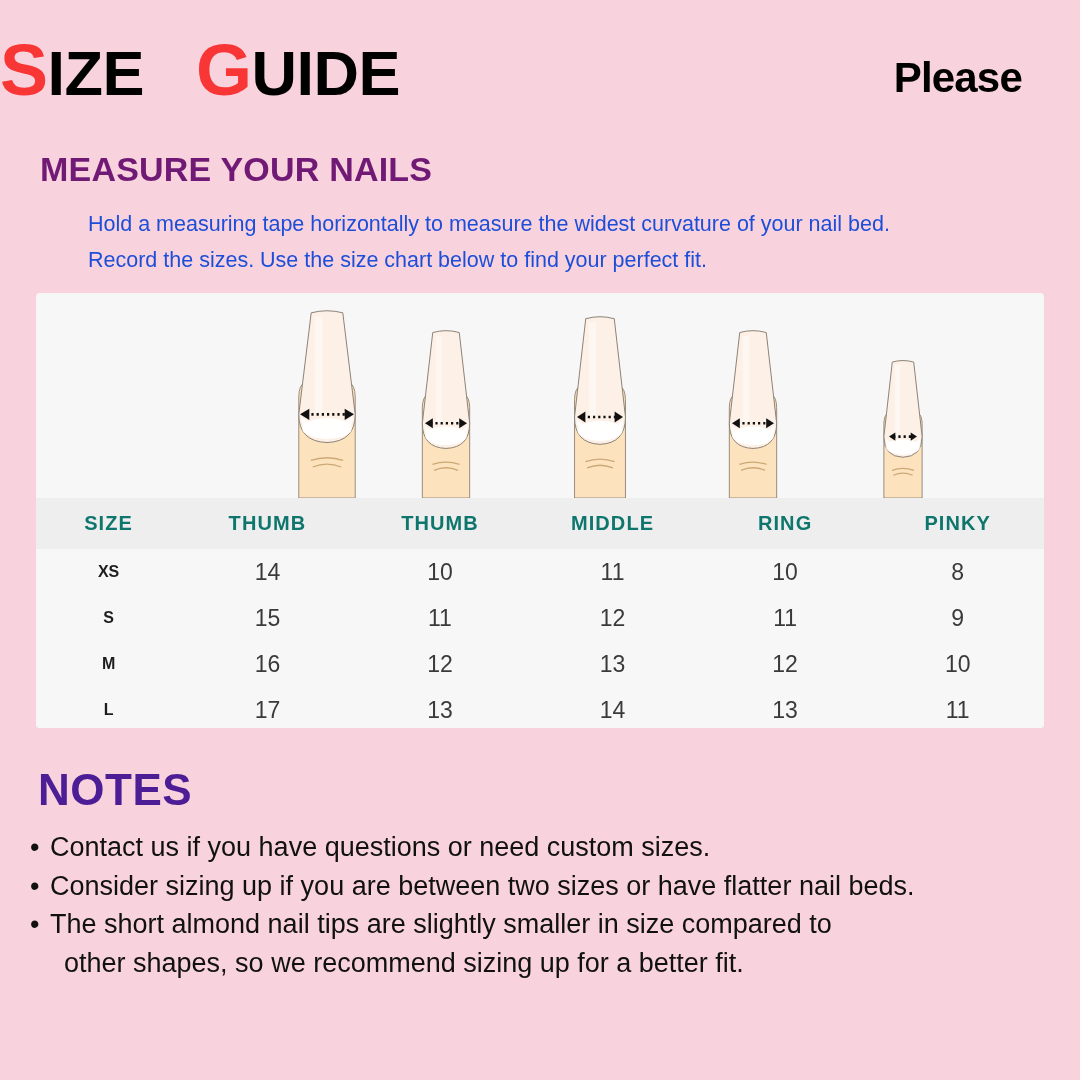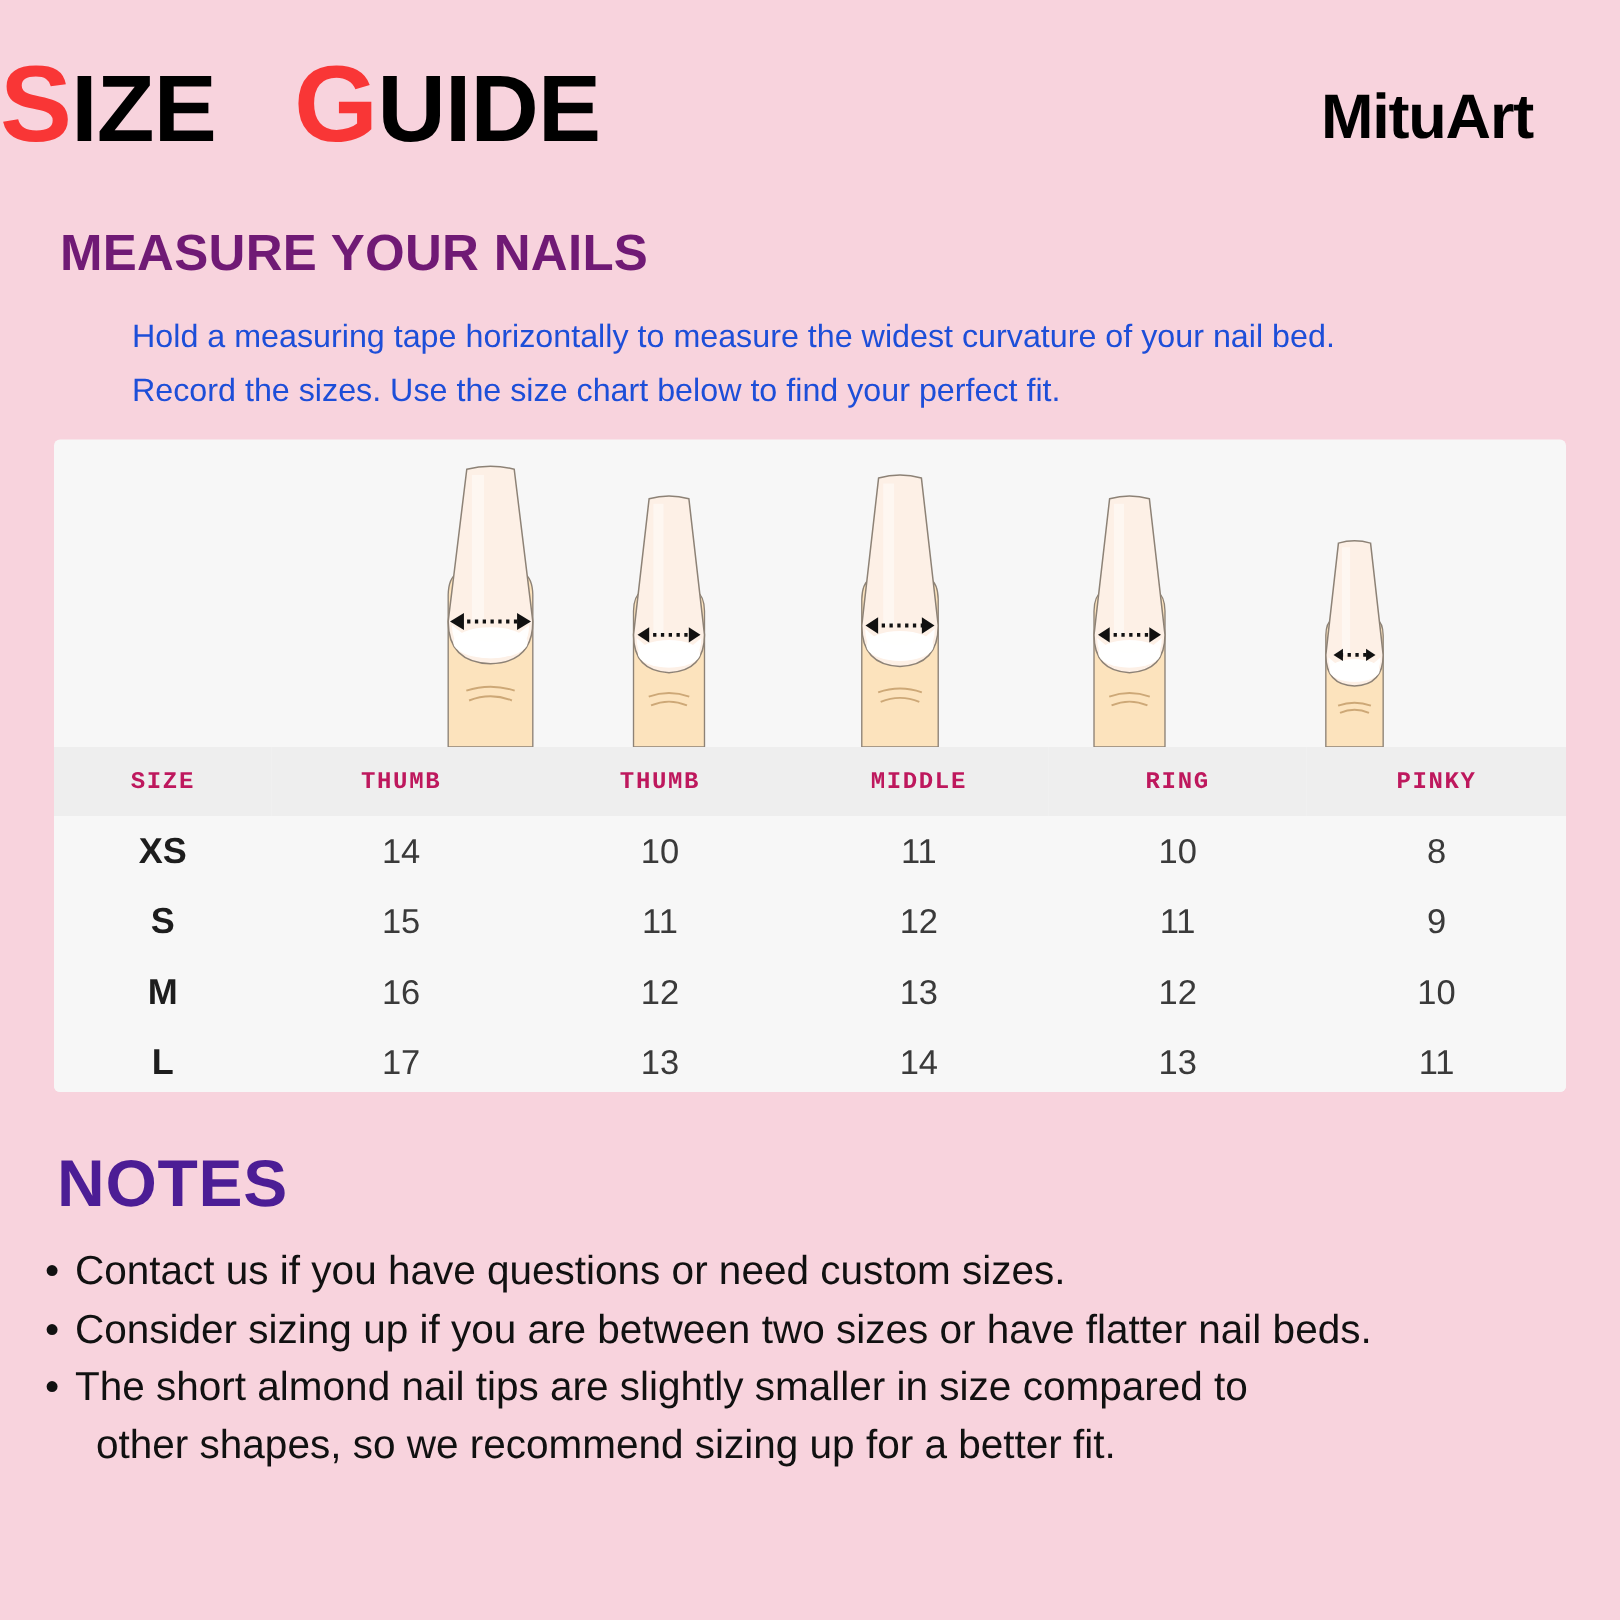--- a/index.html
+++ b/index.html
@@ -55,29 +55,29 @@
     position:absolute; bottom:0;
     display:flex; justify-content:center; align-items:flex-end;
   }
   .nail-svg { display:block; }
 
   
   #tbl { position:absolute; left:0; top:205px; width:1008px; }
   table { width:100%; border-collapse:collapse; table-layout:fixed; }
   thead tr { background:#eeeeee; }
   thead th {
-    font-size:16px; font-weight:700; letter-spacing:1.1px;
-    color:#be185d; padding:14px 0 14px; text-align:center;font-family:Liberation Mono, monospace;
+    font-size:20px; font-weight:700; letter-spacing:1.1px;
+    color:#0f766e; padding:14px 0 14px; text-align:center;
   }
   tbody tr { background:#f7f7f7; }
   tbody td {
     font-size:23px; color:#3a3a3a; text-align:center;
     padding:9.5px 0; font-weight:400;
   }
-  tbody td.sz { font-weight:700; color:#1d1d1d; font-size:24px; }
+  tbody td.sz { font-weight:700; color:#1d1d1d; font-size:16px; }
   col.c-size  { width:14.4%; }
   col.c-col   { width:17.12%; }
 
   
   #notes-heading {
     position:absolute; left:38px; top:765px;
     font-size:44px; font-weight:700; letter-spacing:0.5px; color:#4c1d95;text-align:center;
   }
   #notes-list { position:absolute; left:30px; top:828px; width:1030px; }
   .note {
@@ -93,21 +93,21 @@
 <div id="header">
   <div id="title">
     <span class="word">
       <span class="cap">S</span><span class="rest">IZE</span>
     </span>
     <span class="gap"></span>
     <span class="word">
       <span class="cap">G</span><span class="rest">UIDE</span>
     </span>
   </div>
-  <div id="brand">MituArt</div>
+  <div id="brand">Please</div>
 </div>
 
 <div id="measure-heading">MEASURE YOUR NAILS</div>
 <div id="measure-desc">
   <div>Hold a measuring tape horizontally to measure the widest curvature of your nail bed.</div>
   <div>Record the sizes. Use the size chart below to find your perfect fit.</div>
 </div>
 
 <div id="panel">
 

